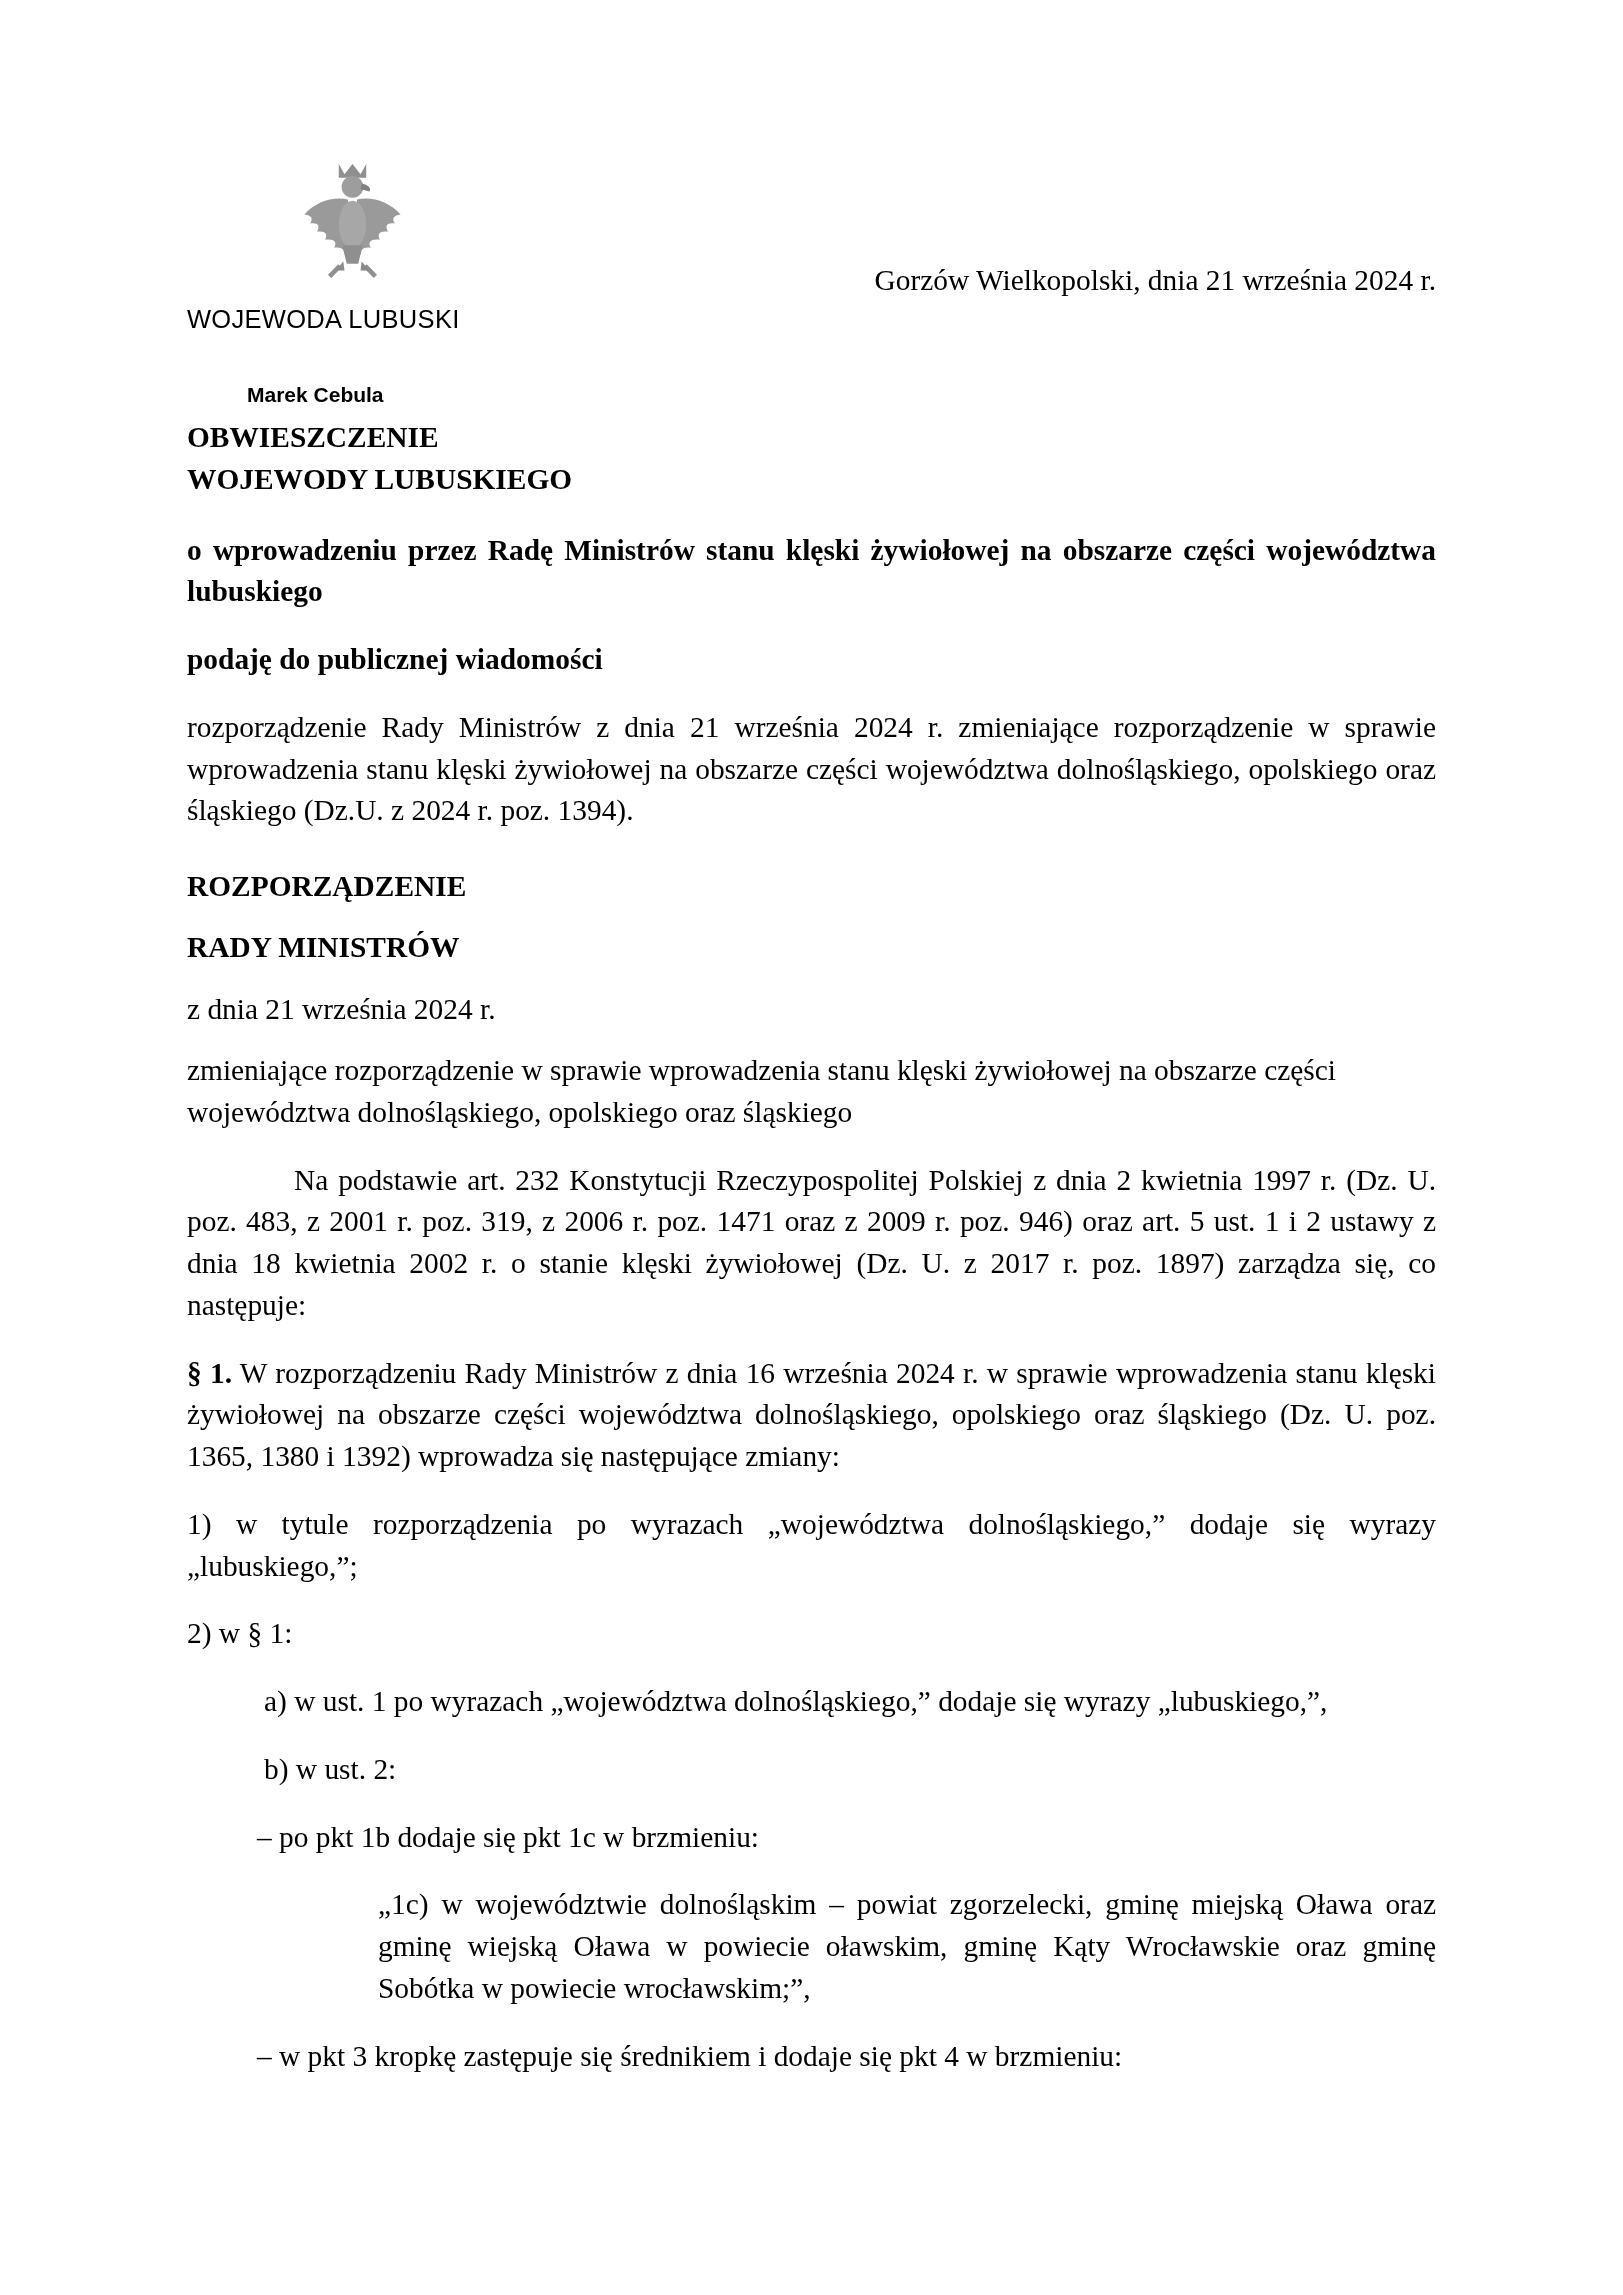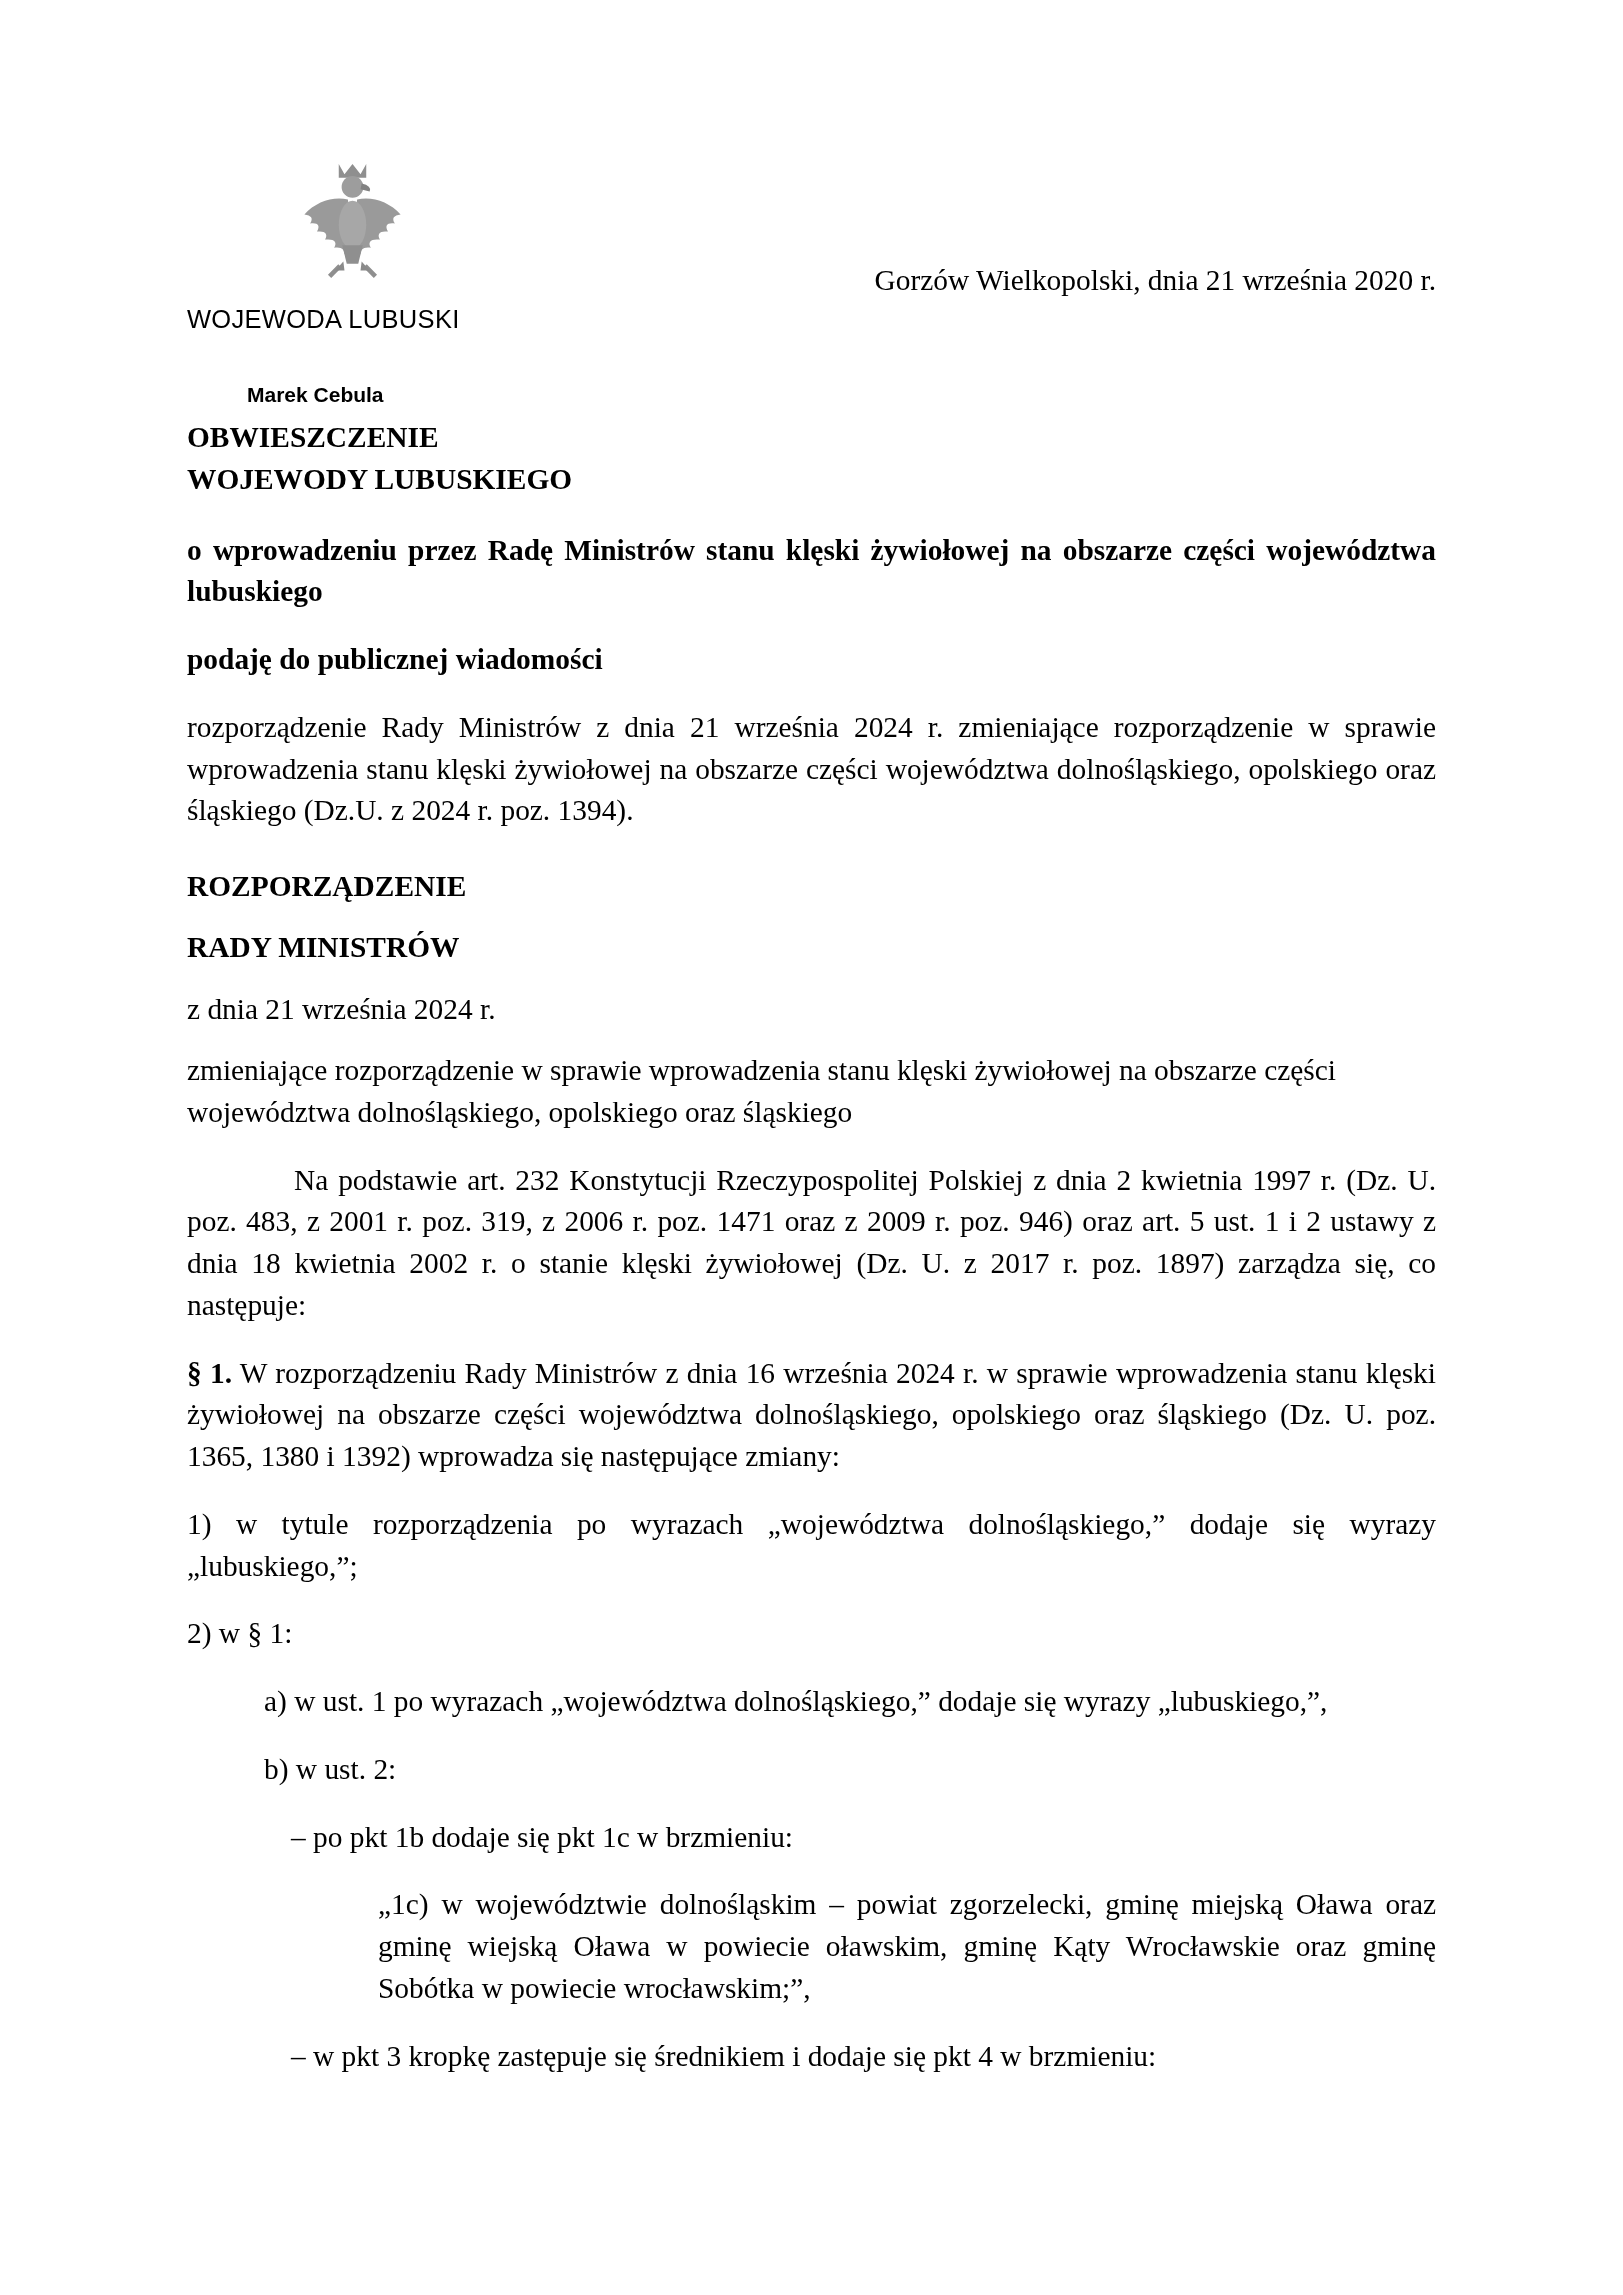--- a/index.html
+++ b/index.html
@@ -28,21 +28,21 @@
   }
   p{margin:0 0 26px 0;}
   .center{text-align:left;}
   .b{font-weight:700;}
   .just{text-align:justify;}
   .title-block{margin-bottom:29px;}
   .tight{margin-bottom:19.6px;}
   .sect-gap{margin-top:34px;}
   .indent-first{text-indent:107px;font-family:Liberation Serif, serif;}
   .ind1{margin-left:77px;}
-  .ind2{margin-left:104px;}
+  .ind2{margin-left:70px;}
   .ind3{margin-left:191px;}
 </style>
 </head>
 <body>
 
 <div class="page">
 
   <div class="header">
 
     <div class="emblem">
@@ -59,21 +59,21 @@
 
         <ellipse cx="50" cy="60" rx="12" ry="21" fill="#a7a7a7"></ellipse>
 
         <path d="M41 78 h18 l-4 16 h-10 z" fill="#8f8f8f"></path>
         <path d="M39 96 l-9 9 m31 -9 l9 9" stroke="#8f8f8f" stroke-width="4" fill="none"></path>
 
         <path d="M42 92 l-7 8 h8 z M58 92 l7 8 h-8 z" fill="#8a8a8a"></path>
       </svg>
     </div>
 
-    <div class="place-date">Gorzów Wielkopolski, dnia 21 września 2020 r.</div>
+    <div class="place-date">Gorzów Wielkopolski, dnia 21 września 2024 r.</div>
     <div class="office">WOJEWODA LUBUSKI</div>
     <div class="signer">Marek Cebula</div>
   </div>
 
   <div class="center b title-block">
     <div>OBWIESZCZENIE</div>
     <div>WOJEWODY LUBUSKIEGO</div>
   </div>
 
   <p class="b just">o wprowadzeniu przez Radę Ministrów stanu klęski żywiołowej na obszarze części województwa lubuskiego</p>

